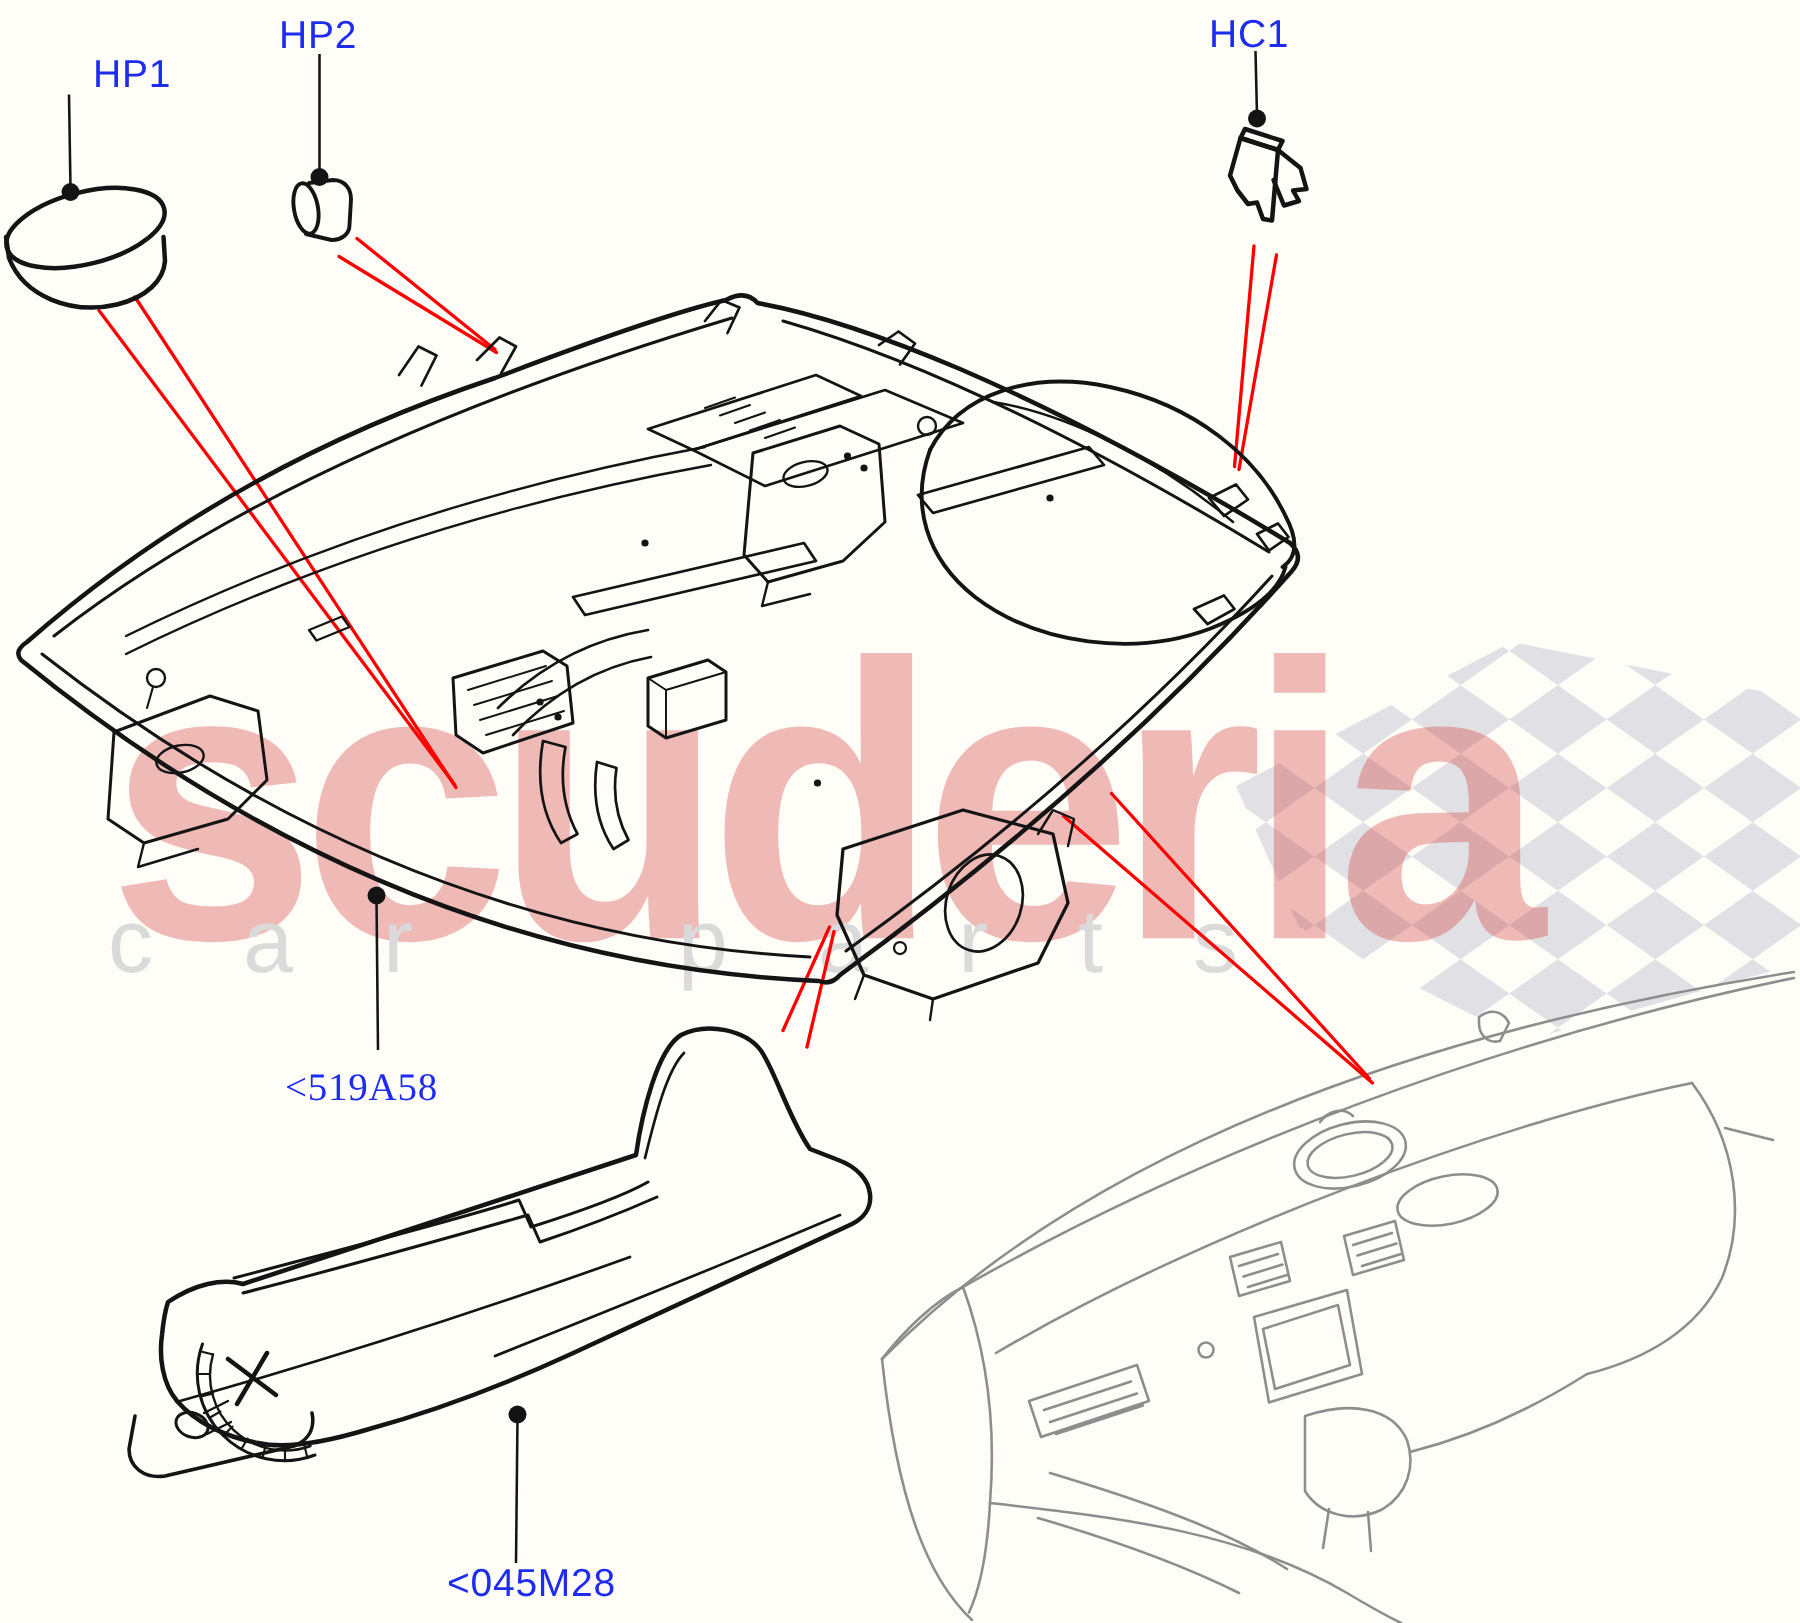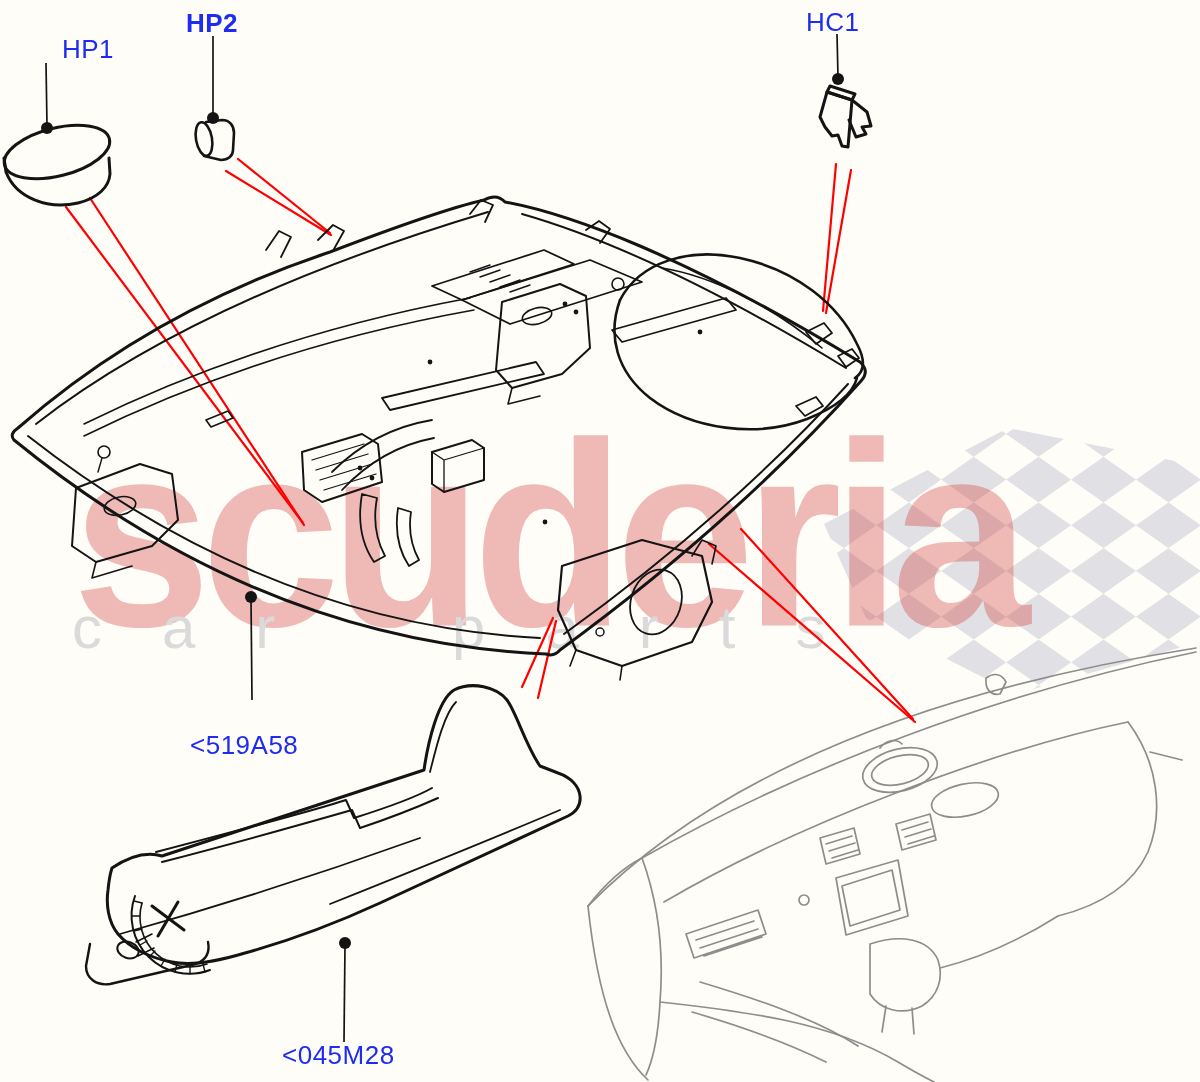--- a/index.html
+++ b/index.html
@@ -170,18 +170,18 @@
       <path fill="none" d="M837,34 L838,77"></path>
         <circle cx="838" cy="79" r="6" stroke="none"></circle>
       <path fill="none" d="M251,599 L252,700"></path>
         <circle cx="251" cy="597" r="6" stroke="none"></circle>
       <path fill="none" d="M345,945 L344,1042"></path>
         <circle cx="345" cy="943" r="6" stroke="none"></circle>
     </g>
   </svg>
 
   <span class="plabel" style="left:20px;top:36px;margin-left:42px;">HP1</span>
-  <span class="plabel" style="left:186px;top:10px;font-weight:bold;">HP2</span>
+  <span class="plabel" style="left:186px;top:10px;">HP2</span>
   <span class="plabel" style="left:806px;top:9px;">HC1</span>
-  <span class="plabel" style="left:190px;top:732px;">&lt;519A58</span>
-  <span class="plabel" style="left:282px;top:1042px;">&lt;045M28</span>
+  <span class="plabel" style="left:190px;top:712px;font-family:Liberation Serif, serif;">&lt;519A58</span>
+  <span class="plabel" style="left:298px;top:1042px;">&lt;045M28</span>
 
 </div>
 
 </body></html>

